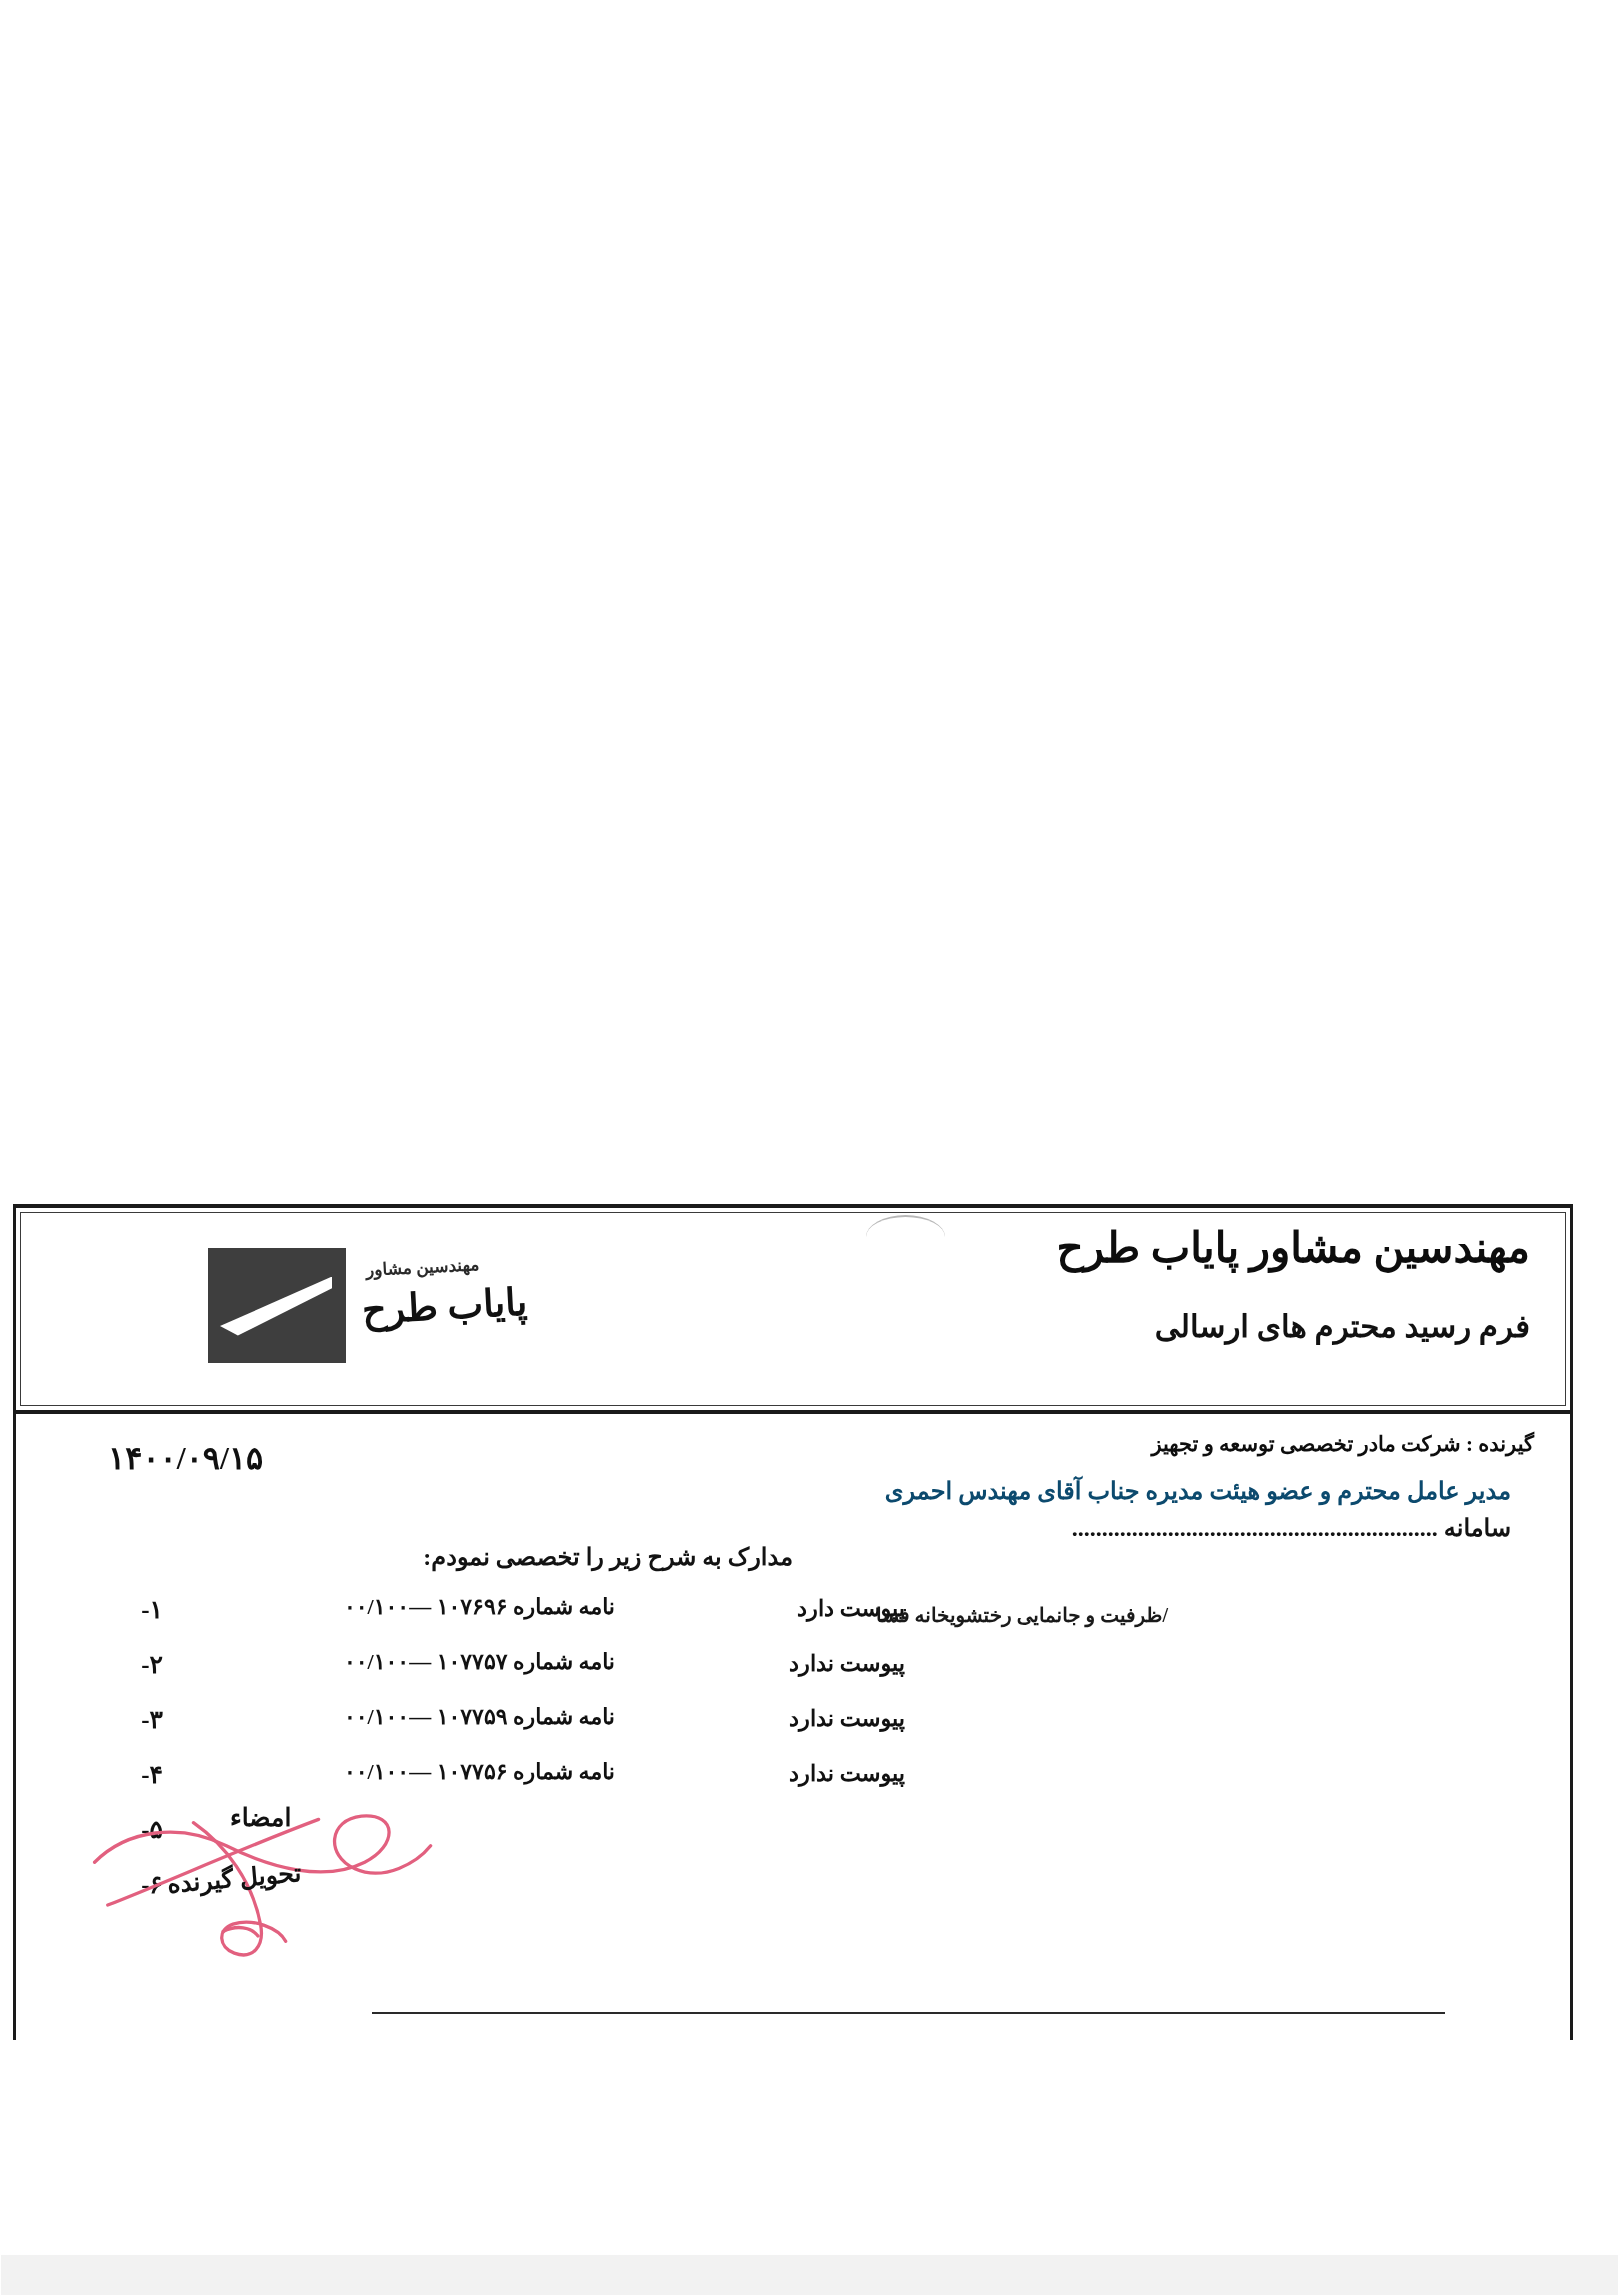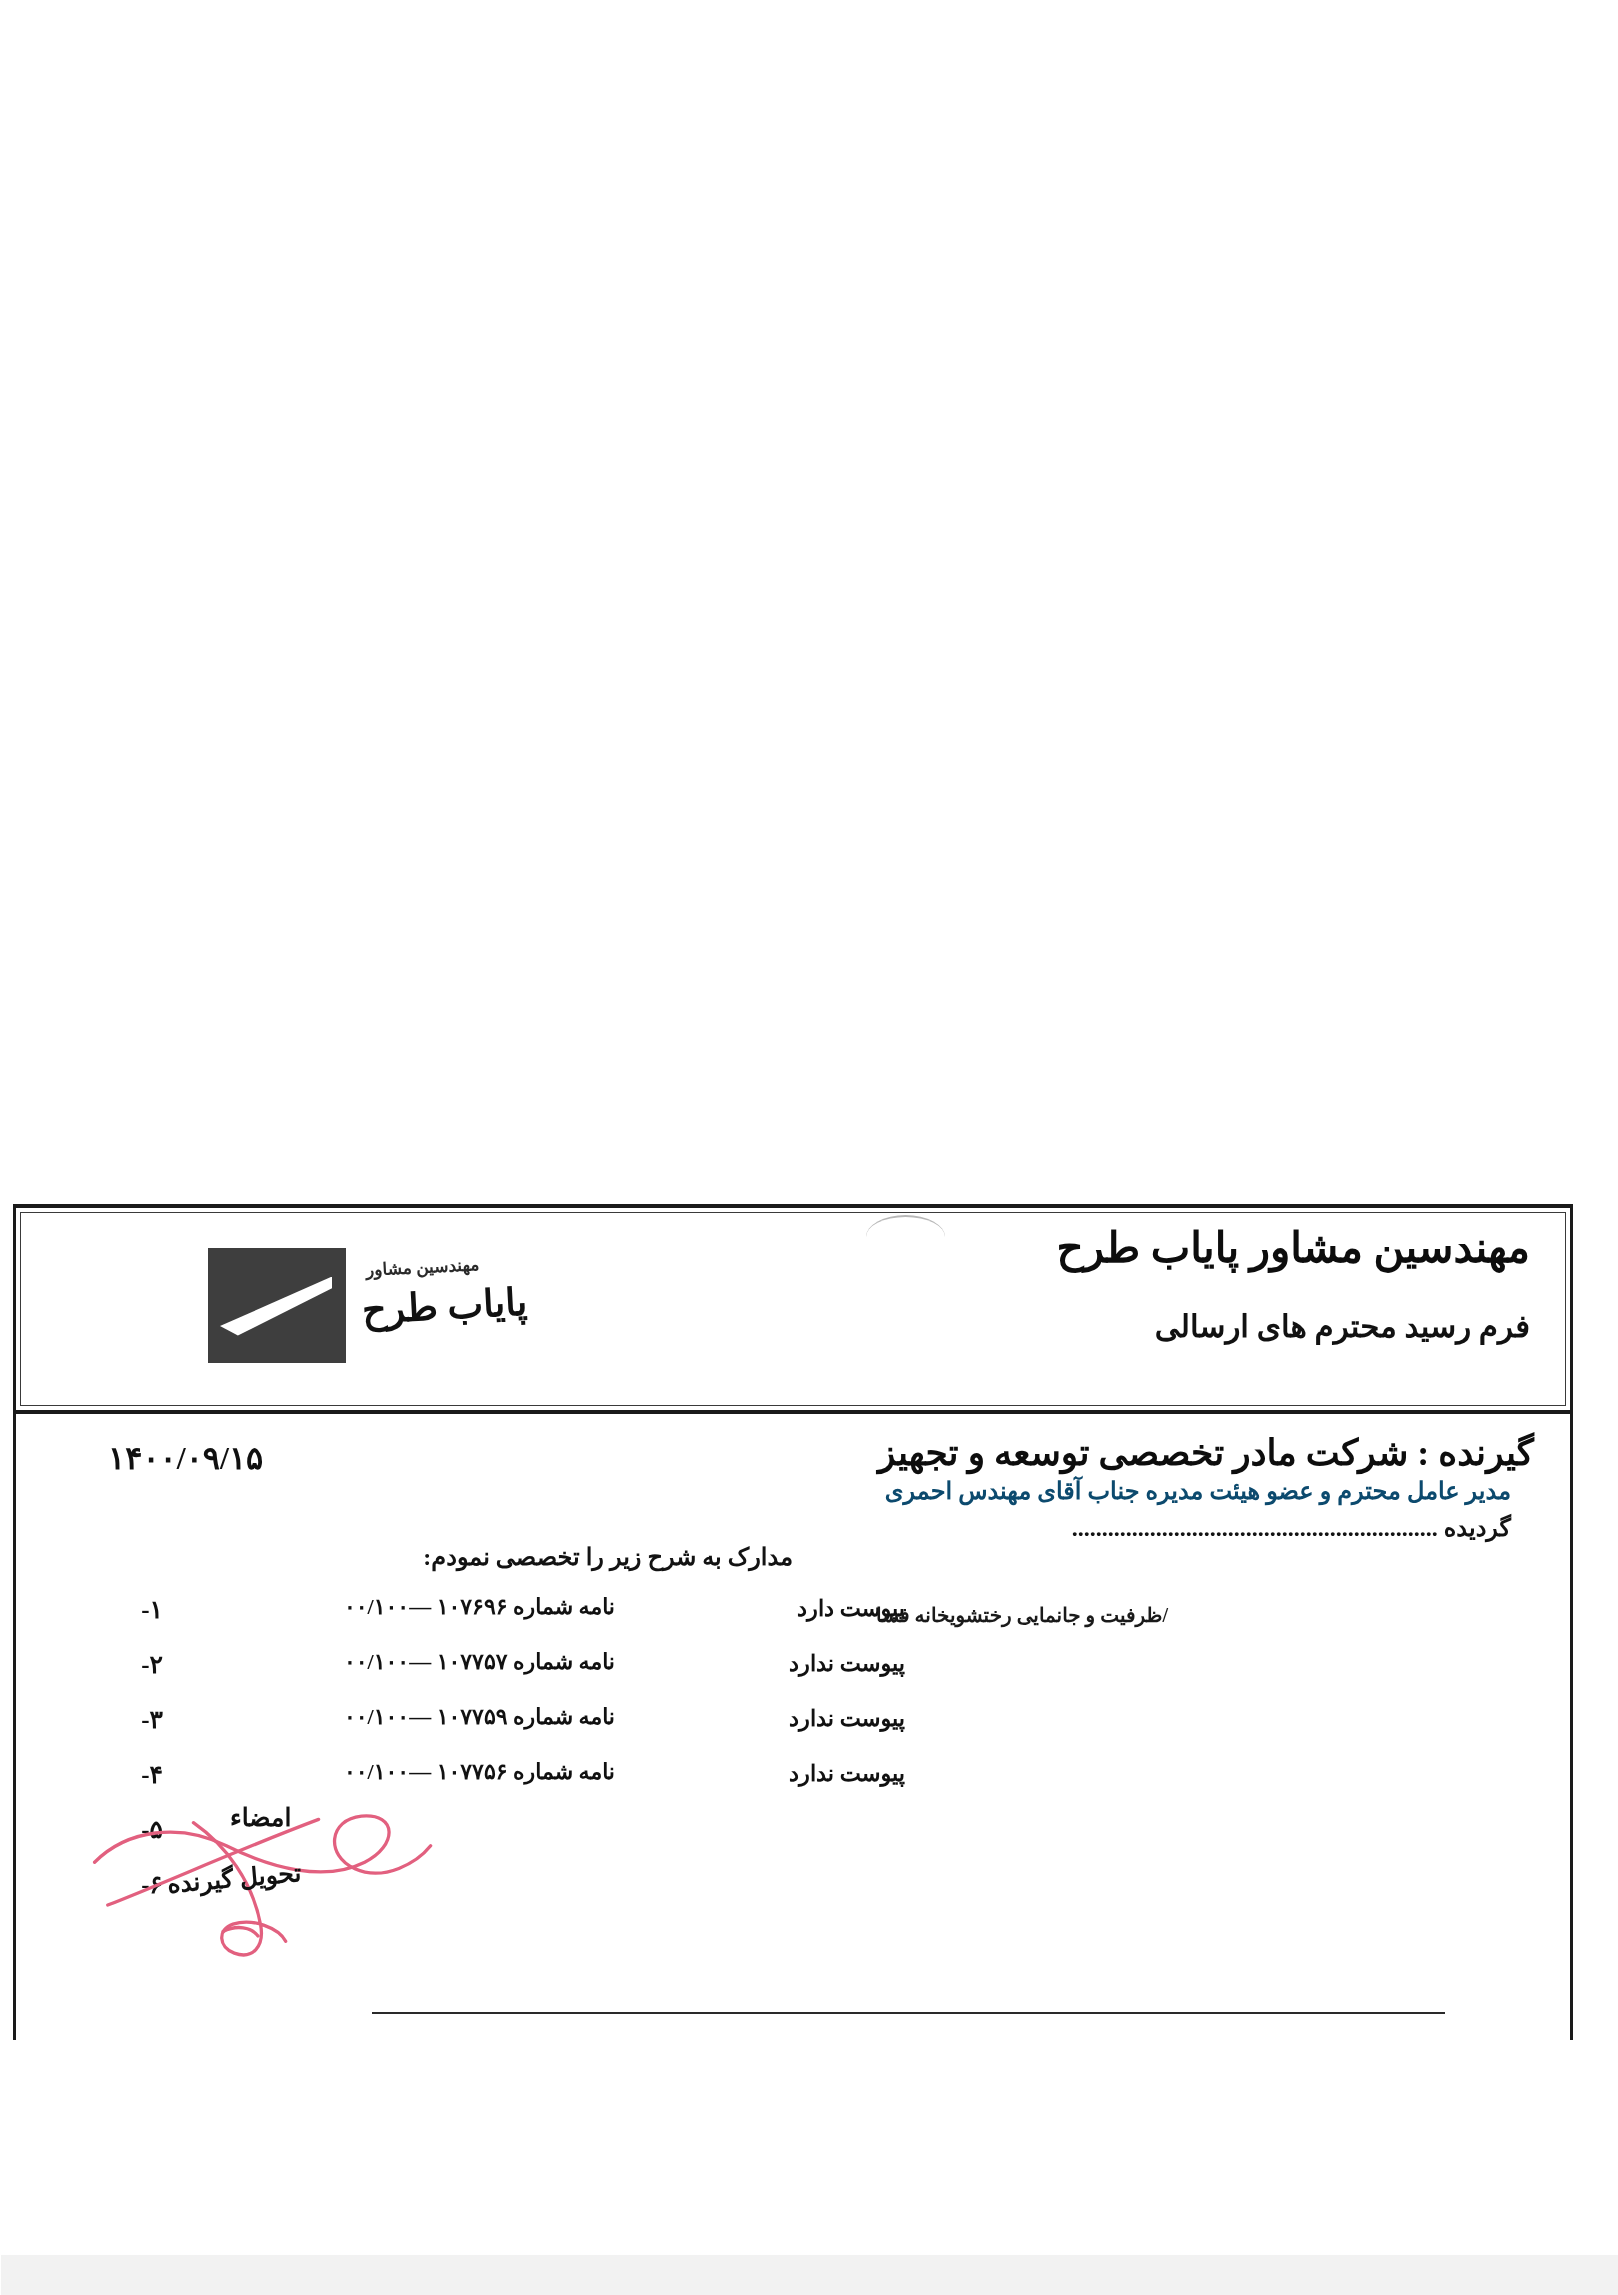--- a/index.html
+++ b/index.html
@@ -152,21 +152,21 @@
     border-left: 3.3px solid #1a1a1a;
     border-right: 3.3px solid #1a1a1a;
     box-sizing: border-box;
     background: #ffffff;
   }
 
   .recipient-line {
     position: absolute;
     right: 36px;
     top: 18.4px;
-    font-size: 36px;
+    font-size: 21px;
     font-weight: bold;
     color: #0d0d0d;
     white-space: nowrap;
   }
   .recipient-role {
     position: absolute;
     right: 59px;
     top: 63px;
     font-size: 24px;
     font-weight: bold;
@@ -355,21 +355,21 @@
 
       <div class="logo-smudge"></div>
     </div>
 
     <div class="body-block">
 
       <div class="recipient-line">گیرنده : شرکت مادر تخصصی توسعه و تجهیز</div>
 
       <div class="recipient-role">مدیر عامل محترم و عضو هیئت مدیره جناب آقای مهندس احمری</div>
 
-      <div class="intro-line">گردیده .............................................................</div>
+      <div class="intro-line">سامانه .............................................................</div>
 
       <div class="intro-line2">مدارک به شرح زیر را تخصصی نمودم:</div>
 
       <div class="doc-date">۱۴۰۰/۰۹/۱۵</div>
 
       <div class="items">
 
         <div class="item-row">
           <span class="item-num">۱-</span>
           <span class="item-letter">نامه شماره ۱۰۷۶۹۶ —۰۰/۱۰۰</span>

